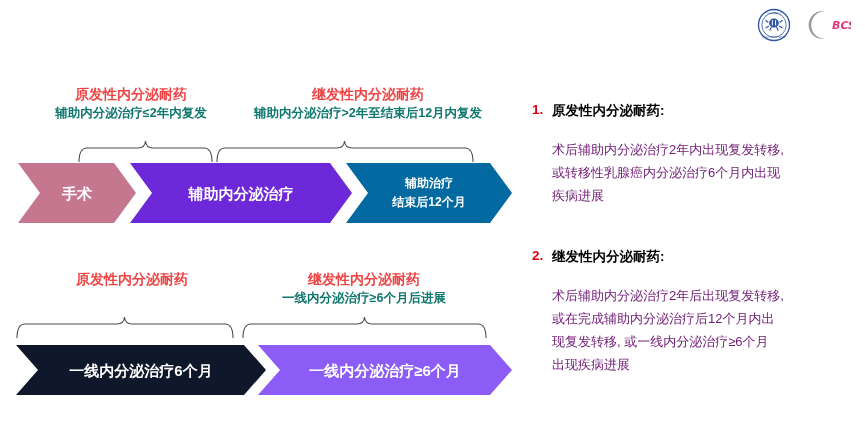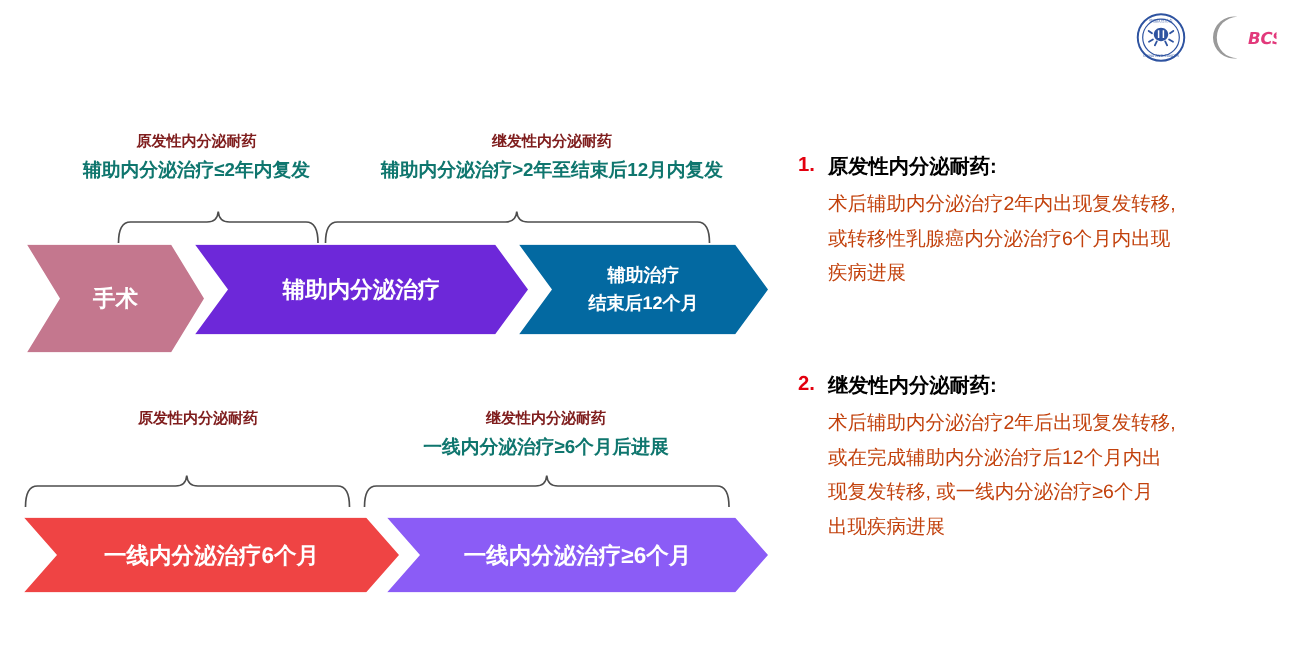--- a/index.html
+++ b/index.html
@@ -17,21 +17,21 @@
     font-size:20px;font-weight:bold;color:#111111;
     letter-spacing:.5px;white-space:nowrap;
   }
   .logos{position:absolute;right:14px;top:8px;display:flex;align-items:center;gap:8px;}
   .logo-circle{width:34px;height:34px;}
   .logo-bcs{width:52px;height:34px;}
 
   
   .lbl{position:absolute;text-align:center;}
   .lbl .red{
-    color:#7f1d1d;font-weight:bold;font-size:10px;line-height:17px;
+    color:#ef4444;font-weight:bold;font-size:14px;line-height:17px;
     white-space:nowrap;
   }
   .lbl .sub{
     color:#0f766e;font-weight:bold;font-size:12.5px;line-height:17px;
     white-space:nowrap;margin-top:2px;
   }
 
   
   .brace{position:absolute;}
   .brace svg{display:block;overflow:visible;}
@@ -54,22 +54,22 @@
   }
 
   
   .rp-item{position:absolute;width:330px;}
   .rp-head{display:flex;align-items:flex-start;}
   .rp-num{
     color:#e3000f;font-weight:bold;font-size:13.5px;width:20px;flex:0 0 20px;
   }
   .rp-title{color:#000000;font-weight:bold;font-size:13.5px;}
   .rp-body{
-    margin-left:20px;margin-top:4px;
-    color:#c2410c;font-size:13px;line-height:23px;
+    margin-left:20px;margin-top:18px;
+    color:#701a75;font-size:13px;line-height:23px;
   }
   .rp-body div{white-space:nowrap;}
 </style>
 </head>
 <body>
 
 <div class="slide">
 
 
   <div class="logos">
@@ -107,21 +107,21 @@
       <path d="M1 22 Q1 8 9 8 L60 8 Q67 8 67.5 1 Q68 8 75 8 L126 8 Q134 8 134 22" fill="none" stroke="#4d4d4d" stroke-width="1.1"></path>
     </svg>
   </div>
 
   <div class="brace" style="left:216px;top:140px;width:258px;height:22px;">
     <svg width="258" height="22" viewBox="0 0 258 22">
       <path d="M1 22 Q1 8 9 8 L121 8 Q128 8 128.5 1 Q129 8 136 8 L249 8 Q257 8 257 22" fill="none" stroke="#4d4d4d" stroke-width="1.1"></path>
     </svg>
   </div>
 
-  <div class="chev chev-start" style="left:18px;top:163px;width:118px;height:72px;background:#c4778e;font-size:15px;">
+  <div class="chev chev-start" style="left:18px;top:163px;width:118px;height:60px;background:#c4778e;font-size:15px;">
     <span>手术</span>
   </div>
 
   <div class="chev chev-right" style="left:130px;top:163px;width:222px;height:60px;background:#6d28d9;font-size:15px;">
     <span>辅助内分泌治疗</span>
   </div>
 
   <div class="chev chev-right" style="left:346px;top:163px;width:166px;height:60px;background:#0369a1;font-size:12px;">
     <span>
       <span>辅助治疗</span><br>
@@ -143,21 +143,21 @@
       <path d="M1 22 Q1 8 9 8 L101 8 Q108 8 108.5 1 Q109 8 116 8 L209 8 Q217 8 217 22" fill="none" stroke="#4d4d4d" stroke-width="1.1"></path>
     </svg>
   </div>
 
   <div class="brace" style="left:242px;top:316px;width:245px;height:22px;">
     <svg width="245" height="22" viewBox="0 0 245 22">
       <path d="M1 22 Q1 8 9 8 L115 8 Q122 8 122.5 1 Q123 8 130 8 L236 8 Q244 8 244 22" fill="none" stroke="#4d4d4d" stroke-width="1.1"></path>
     </svg>
   </div>
 
-  <div class="chev chev-row2" style="left:16px;top:345px;width:250px;height:50px;background:#ef4444;font-size:15px;">
+  <div class="chev chev-row2" style="left:16px;top:345px;width:250px;height:50px;background:#0f172a;font-size:15px;">
     <span>一线内分泌治疗6个月</span>
   </div>
 
   <div class="chev chev-row2" style="left:258px;top:345px;width:254px;height:50px;background:#8b5cf6;font-size:15px;">
     <span>一线内分泌治疗≥6个月</span>
   </div>
 
   <div class="rp-item" style="left:532px;top:102px;">
     <div class="rp-head">
       <span class="rp-num">1.</span>

